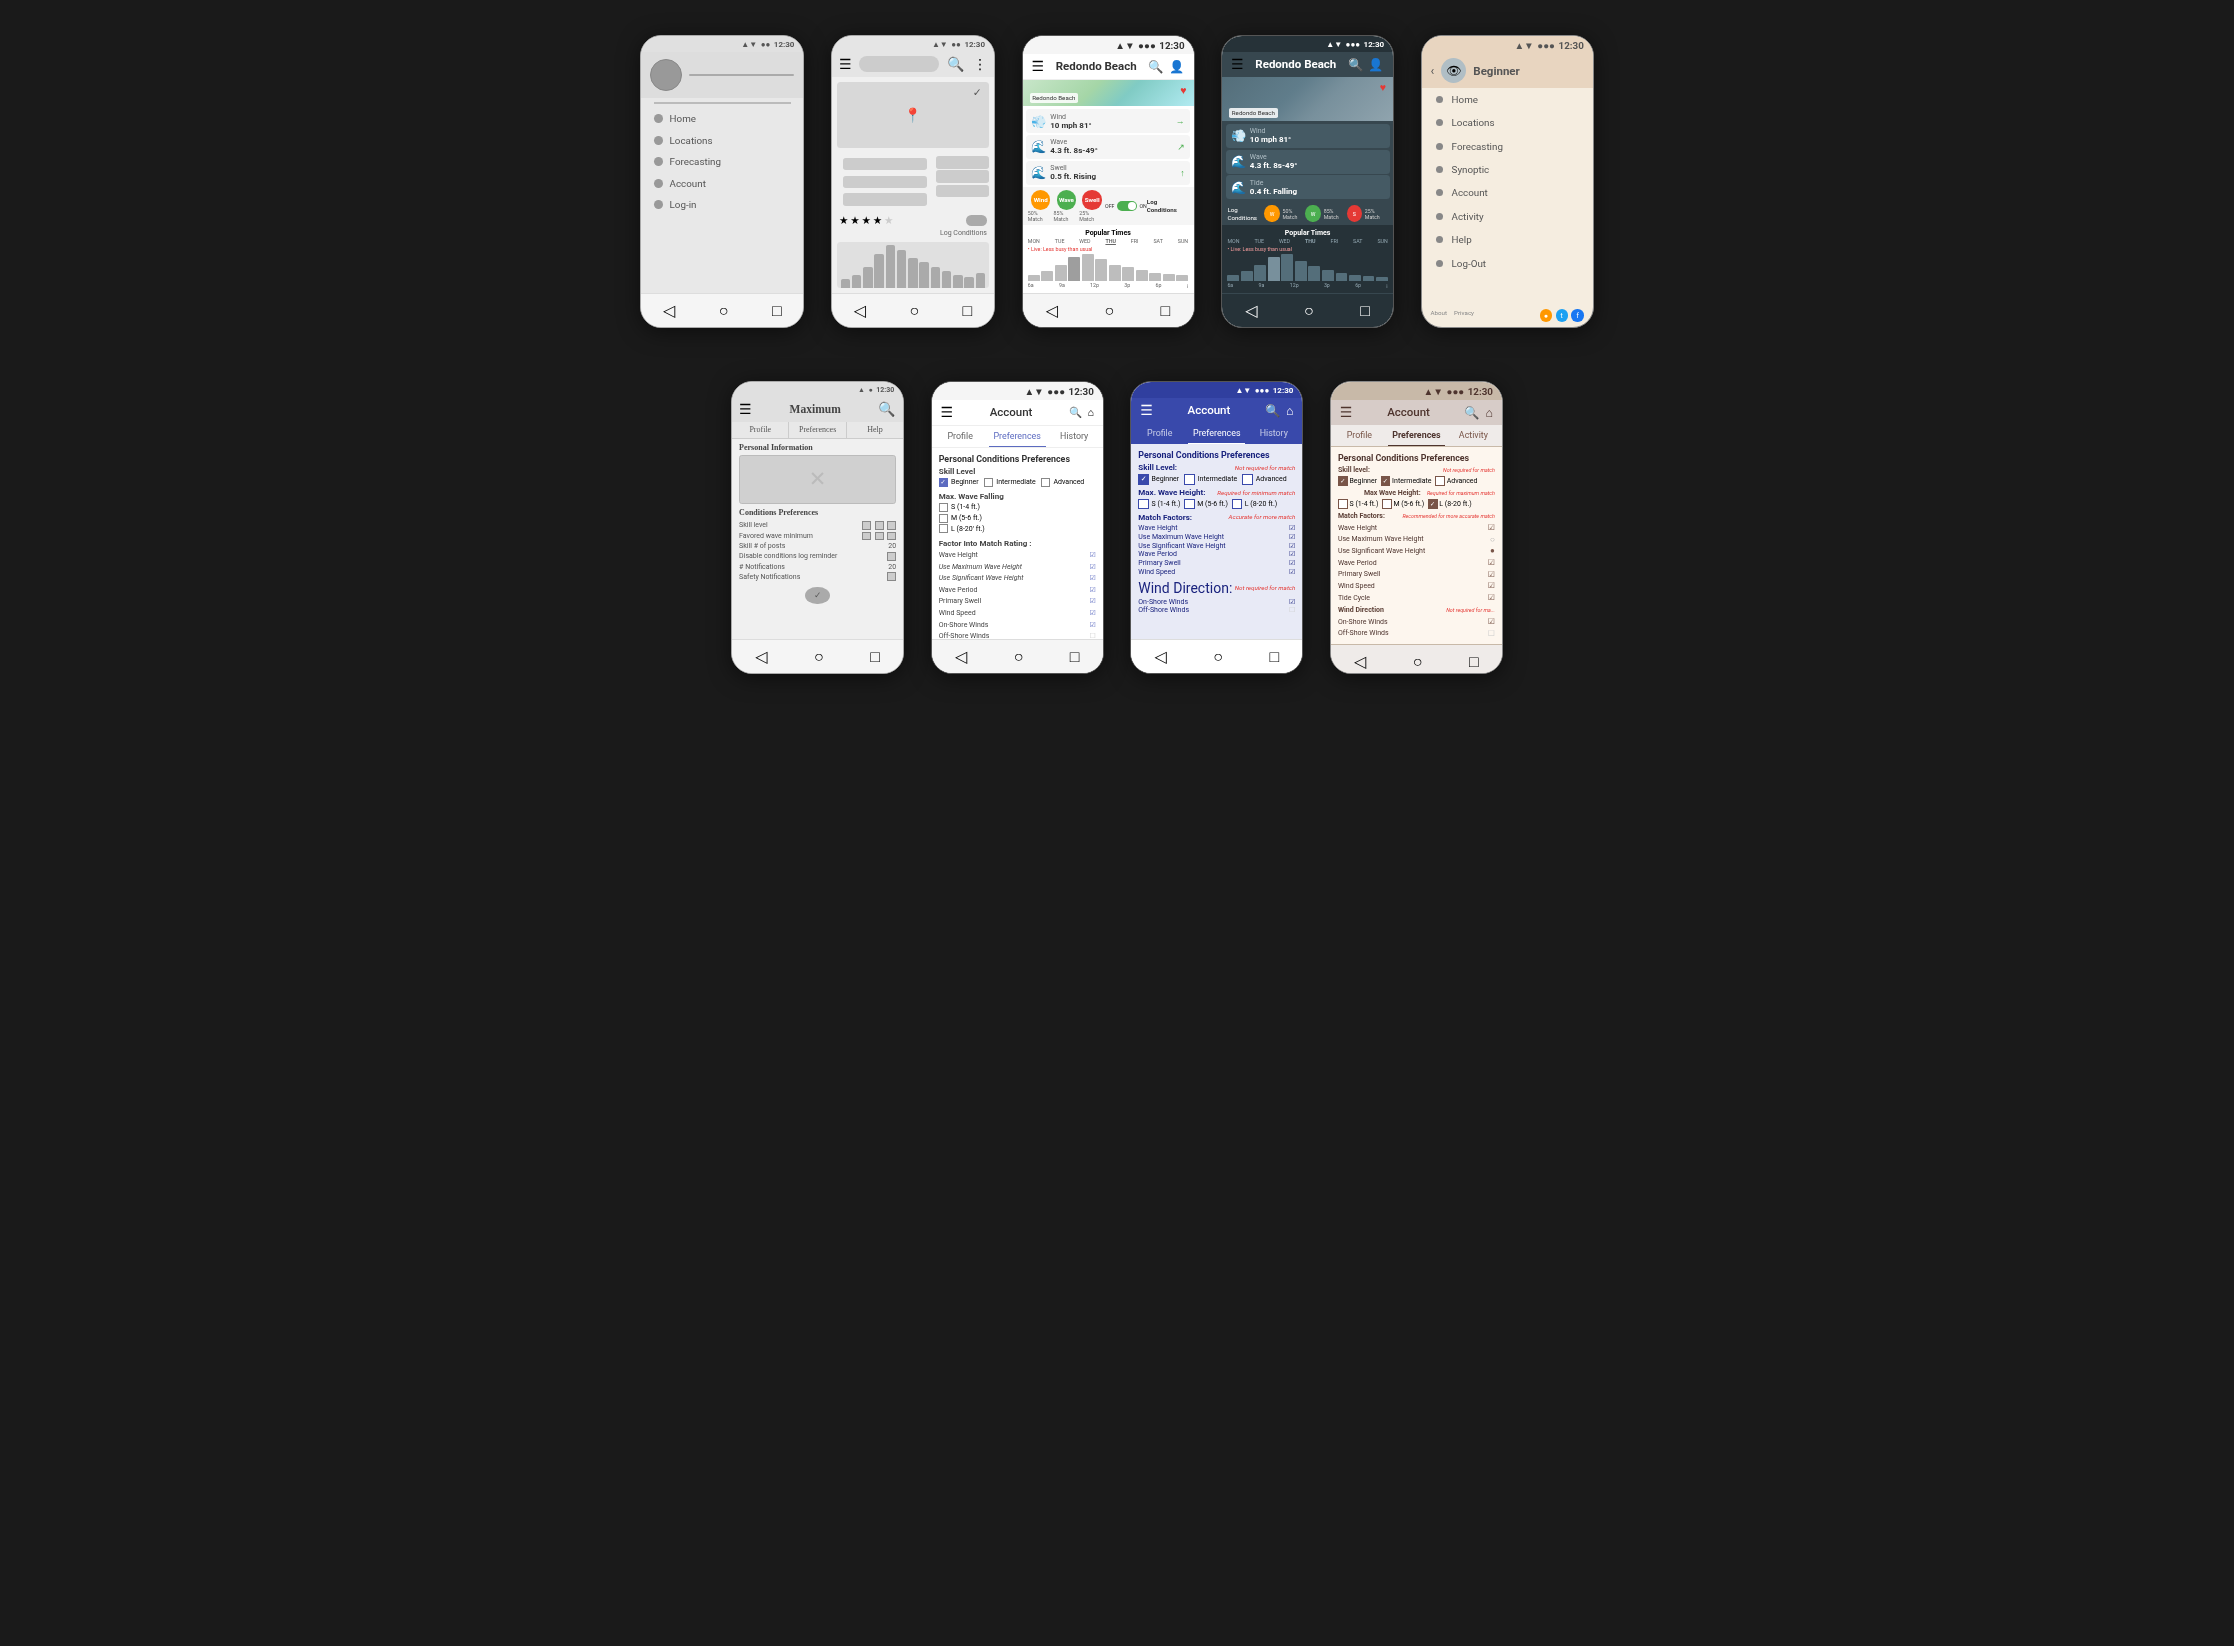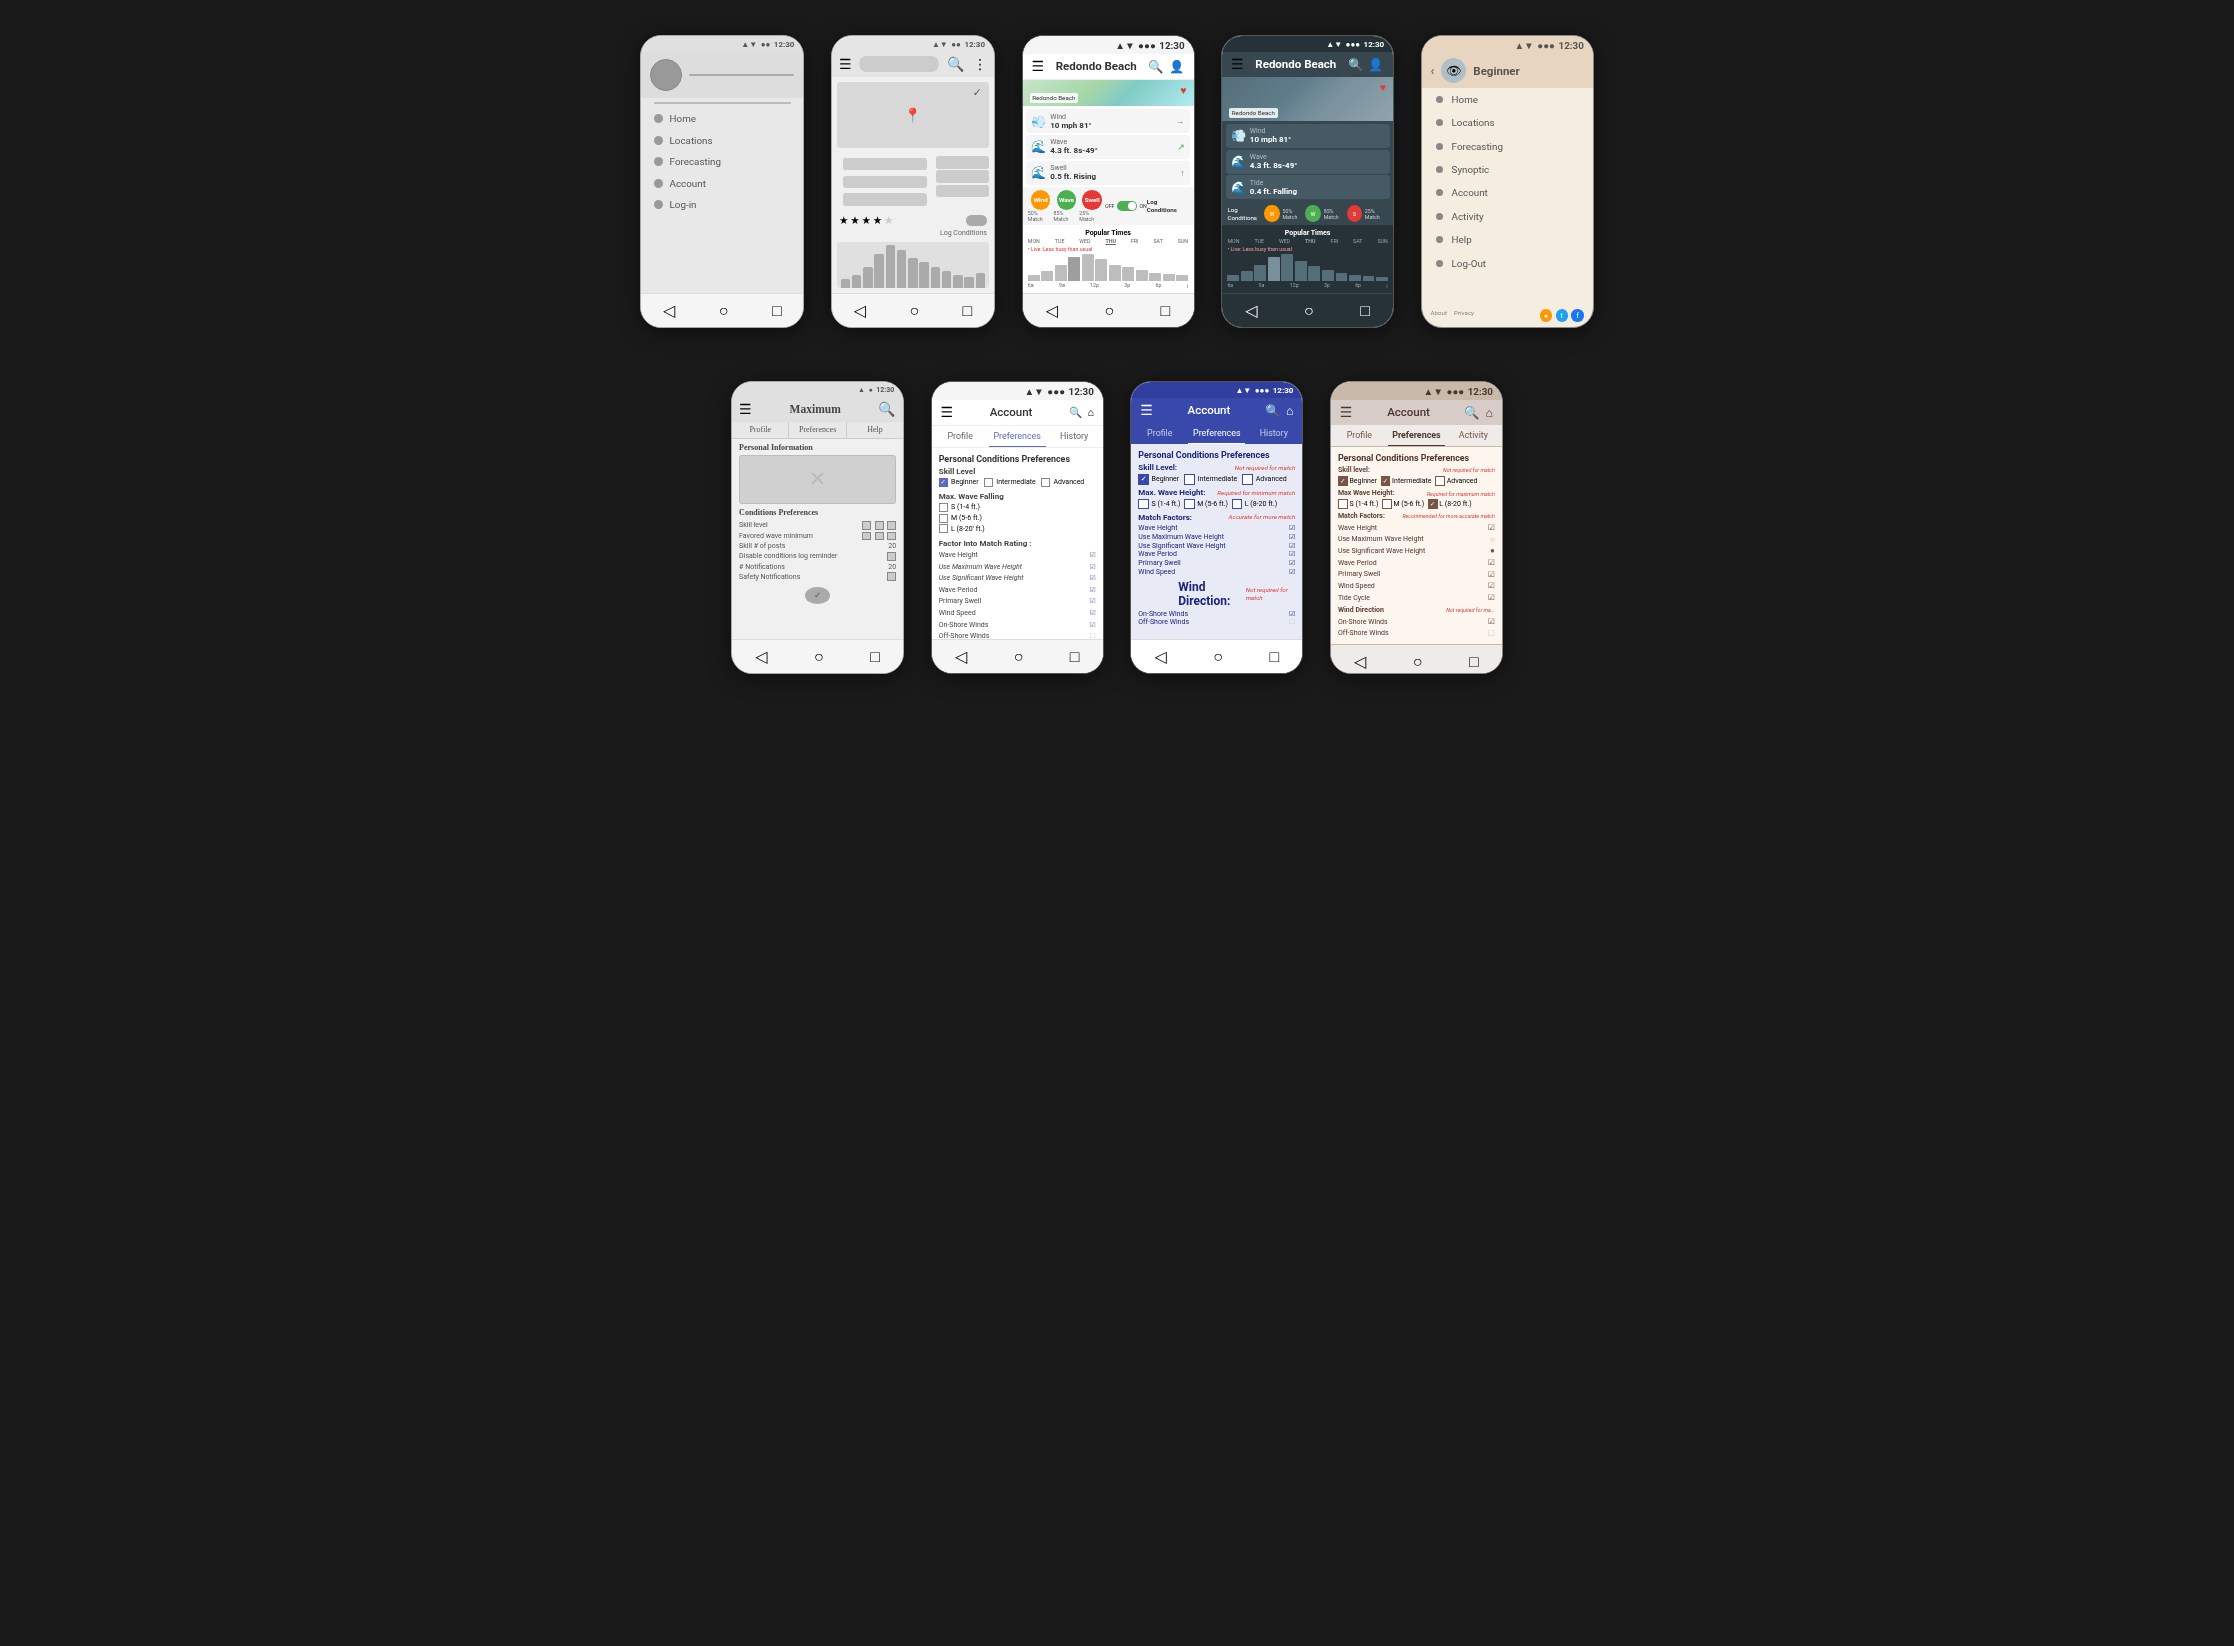--- a/index.html
+++ b/index.html
@@ -1475,21 +1475,21 @@
             </div>
             <div style="display:flex;justify-content:space-between;font-size:7px;color:#1a237e;">
               <span>Wind Speed</span>
               <span style="color:#1a237e;">☑</span>
             </div>
           </div>
         </div>
 
         <div>
           <div style="display:flex; justify-content:space-between; align-items:center;">
-            <span style="font-size:12px; font-weight:bold; color:#1a237e;margin-left:40px;">Wind Direction:</span>
+            <span style="font-size:14px; font-weight:normal; color:#1a237e;">Wind Direction:</span>
             <span class="req-match">Not required for match</span>
           </div>
           <div style="display:flex; flex-direction:column; gap:0.9px; margin-top:1.8px;">
             <div style="display:flex;justify-content:space-between;font-size:7px;color:#1a237e;">
               <span>On-Shore Winds</span>
               <span style="color:#1a237e;">☑</span>
             </div>
             <div style="display:flex;justify-content:space-between;font-size:7px;color:#1a237e;">
               <span>Off-Shore Winds</span>
               <span style="color:#ccc;">☐</span>
@@ -1545,21 +1545,21 @@
               <span>Intermediate</span>
             </label>
             <label style="display:flex;align-items:center;gap:1.8px;font-size:7px;">
               <span class="pref3-checkbox" style="width:9.8px;height:9.8px;border:0.9px solid #795548;display:inline-flex;background:white;"></span>
               <span>Advanced</span>
             </label>
           </div>
         </div>
 
         <div style="margin-bottom:3.5px;">
-          <div style="display:flex; justify-content:space-between; align-items:flex-end;">
+          <div style="display:flex; justify-content:space-between; align-items:center;margin-left:26px;">
             <span class="pref3-label">Max Wave Height:</span>
             <span style="font-size:5.3px; color:#e53935; font-style:italic;">Required for maximum match</span>
           </div>
           <div style="display:flex; gap:3.5px; flex-wrap:wrap; margin-top:1.8px;">
             <label style="display:flex;align-items:center;gap:1.8px;font-size:7px;">
               <span class="pref3-checkbox" style="width:9.8px;height:9.8px;border:0.9px solid #795548;display:inline-flex;background:white;"></span>
               <span>S (1-4 ft.)</span>
             </label>
             <label style="display:flex;align-items:center;gap:1.8px;font-size:7px;">
               <span class="pref3-checkbox" style="width:9.8px;height:9.8px;border:0.9px solid #795548;display:inline-flex;background:white;"></span>

